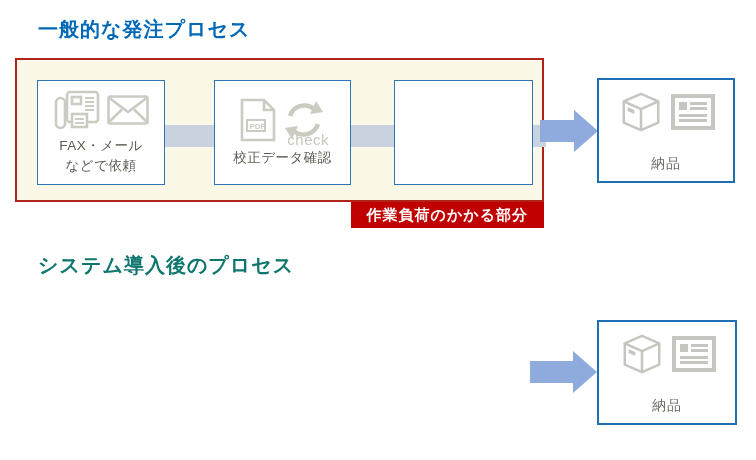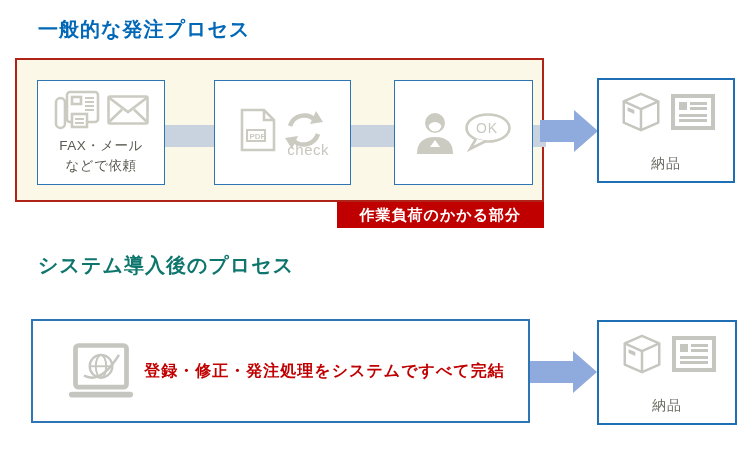--- a/index.html
+++ b/index.html
@@ -28,21 +28,21 @@
   .icon-caption{
     position:absolute;right:-4px;bottom:-6px;font-size:15px;color:#c7c7bd;letter-spacing:0.5px;
   }
   .connector{position:absolute;top:65px;height:22px;background:#c9d3e0;}
   .conn-1{left:148px;width:49px;}
   .conn-2{left:334px;width:43px;}
   .conn-3{left:516px;width:13px;}
 
   .burden-label{
     position:absolute;top:202px;right:212px;background:#c00000;color:#ffffff;
-    font-size:15px;font-weight:bold;letter-spacing:1px;padding:4px 23px;line-height:1.2;
+    font-size:15px;font-weight:bold;letter-spacing:1px;padding:4px 16px;line-height:1.2;
   }
 
   .arrow{position:absolute;}
   .arrow-top{left:540px;top:110px;}
   .arrow-bottom{left:530px;top:351px;}
 
   .result-box{
     position:absolute;box-sizing:border-box;background:#ffffff;border:2px solid #1f6fb5;
     display:flex;flex-direction:column;align-items:center;justify-content:center;gap:20px;
   }
@@ -128,44 +128,27 @@
           <svg width="42" height="42" viewBox="0 0 42 42" fill="none" stroke="#cbcbc2" stroke-width="4.5">
             <path d="M7,17 A15,15 0 0 1 32,11"></path>
             <polygon points="33,2 40,13 27,15" fill="#cbcbc2" stroke="none"></polygon>
             <path d="M35,25 A15,15 0 0 1 10,31"></path>
             <polygon points="9,40 2,29 15,27" fill="#cbcbc2" stroke="none"></polygon>
           </svg>
         </span>
         <span class="icon-caption">check</span>
       </div>
       <div class="step-text">
+        <div>校正データ確認</div>
       </div>
     </div>
 
     <div class="connector conn-2"></div>
 
     <div class="step-box step-3">
-      <div class="icons-row">
-        <span>
-          <svg width="44" height="42" viewBox="0 0 44 42" fill="#cbcbc2" stroke="none">
-            <circle cx="22" cy="11" r="10"></circle>
-            <circle cx="22" cy="13" r="6.5" fill="#ffffff"></circle>
-            <path d="M14,10 Q14,4 22,4 Q30,4 30,10 L30,16 Q27,10 22,10 Q17,10 14,16 Z"></path>
-            <path d="M4,42 Q4,25 22,25 Q40,25 40,42 Z"></path>
-            <polygon points="22,28 17,35 27,35" fill="#ffffff"></polygon>
-          </svg>
-        </span>
-        <span class="bubble-wrap">
-          <svg width="50" height="40" viewBox="0 0 50 40" fill="none" stroke="#cbcbc2" stroke-width="2.6">
-            <ellipse cx="24" cy="15" rx="21.5" ry="13.5"></ellipse>
-            <path d="M12,26 L6,36 L22,28" fill="#ffffff"></path>
-          </svg>
-          <span class="ok-bubble-text">OK</span>
-        </span>
-      </div>
     </div>
 
     <div class="connector conn-3"></div>
   </div>
 
   <div class="burden-label">作業負荷のかかる部分</div>
 
   <svg class="arrow arrow-top" width="58" height="42" viewBox="0 0 58 42">
     <polygon points="0,10 34,10 34,0 58,21 34,42 34,32 0,32" fill="#8faadc"></polygon>
   </svg>
@@ -189,33 +172,20 @@
           <rect x="8" y="20" width="28" height="3" fill="#c6c6c0"></rect>
           <rect x="8" y="25" width="28" height="3" fill="#c6c6c0"></rect>
         </svg>
       </span>
     </div>
     <div class="result-label">納品</div>
   </div>
 
   <h2 class="title title-red">システム導入後のプロセス</h2>
 
-  <div class="wide-box">
-    <span class="laptop-wrap">
-      <svg width="68" height="58" viewBox="0 0 72 60" fill="none">
-        <rect x="9" y="3" width="54" height="44" rx="3" stroke="#c6c6c0" stroke-width="5"></rect>
-        <circle cx="36" cy="25" r="12" stroke="#c6c6c0" stroke-width="2.4"></circle>
-        <ellipse cx="36" cy="25" rx="5.5" ry="12" stroke="#c6c6c0" stroke-width="2"></ellipse>
-        <line x1="24" y1="25" x2="48" y2="25" stroke="#c6c6c0" stroke-width="2"></line>
-        <path d="M18,35 Q36,44 55,13" stroke="#c6c6c0" stroke-width="2.6"></path>
-        <rect x="2" y="52" width="68" height="6" rx="3" fill="#c6c6c0"></rect>
-      </svg>
-    </span>
-    <div class="wide-text">登録・修正・発注処理をシステムですべて完結</div>
-  </div>
 
   <svg class="arrow arrow-bottom" width="67" height="42" viewBox="0 0 67 42">
     <polygon points="0,10 43,10 43,0 67,21 43,42 43,32 0,32" fill="#8faadc"></polygon>
   </svg>
 
   <div class="result-box result-bottom">
     <div class="icons-row">
       <span>
         <svg width="46" height="46" viewBox="0 0 48 48" fill="none" stroke="#c6c6c0" stroke-width="2.6" stroke-linejoin="round">
           <polygon points="24,5 42,13 24,21 6,13"></polygon>

